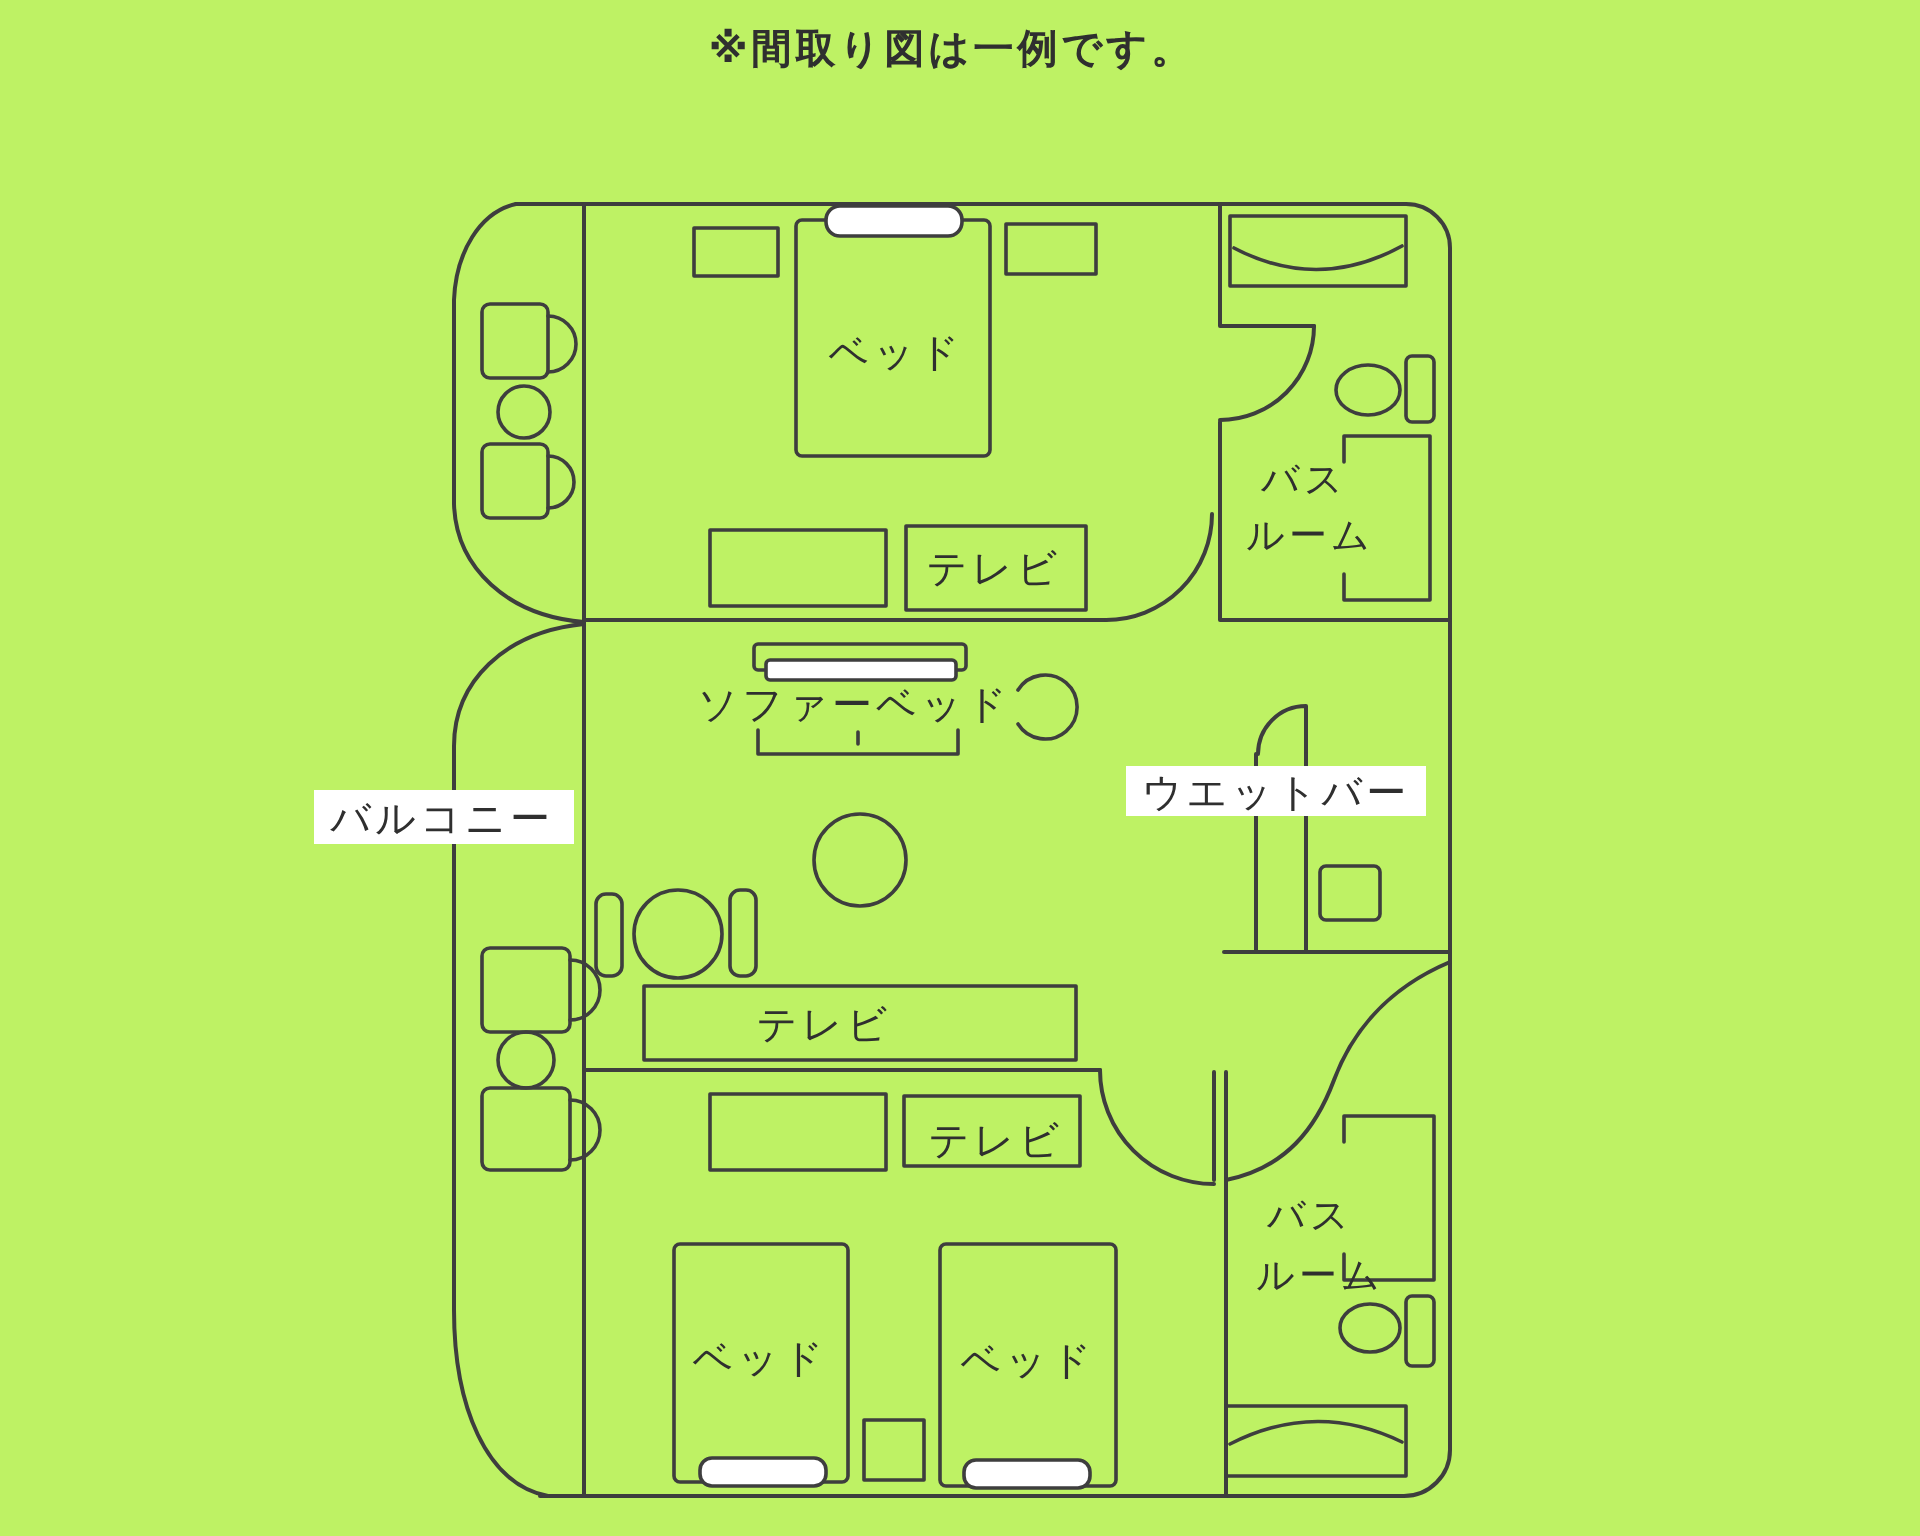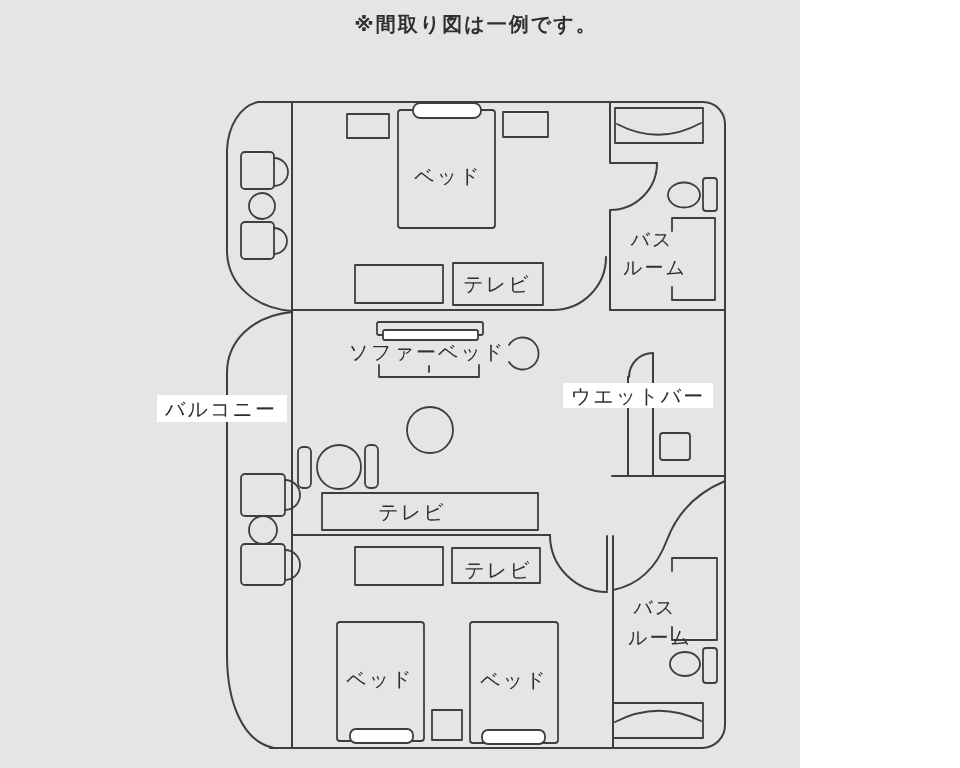--- a/index.html
+++ b/index.html
@@ -1,16 +1,16 @@
 <!DOCTYPE html>
 <html><head>
 <meta charset="utf-8">
 <style>
   html,body{margin:0;padding:0;background:#ffffff;}
-  .stage{position:relative;width:800px;height:768px;background:#e5e5e5;overflow:hidden;
+  .stage{position:relative;width:960px;height:768px;background:#bef264;overflow:hidden;
          font-family:"DejaVu Sans","Liberation Sans",sans-serif;}
   svg{display:block;}
   .wall{fill:none;stroke:#3e3e3e;stroke-width:2;stroke-linejoin:round;stroke-linecap:round;}
   .furn{fill:none;stroke:#3e3e3e;stroke-width:1.8;stroke-linejoin:round;stroke-linecap:round;}
   .furn-white{fill:#ffffff;stroke:#3e3e3e;stroke-width:1.8;stroke-linejoin:round;}
   .labelbg{fill:#ffffff;stroke:none;}
   .lbl{fill:#2f2f2f;font-family:"DejaVu Sans","Liberation Sans",sans-serif;
        font-size:20px;letter-spacing:2px;text-anchor:middle;}
   .lbl-sm{font-size:19px;}
   .title{fill:#2f2f2f;font-size:20px;font-weight:bold;letter-spacing:2px;text-anchor:middle;}

